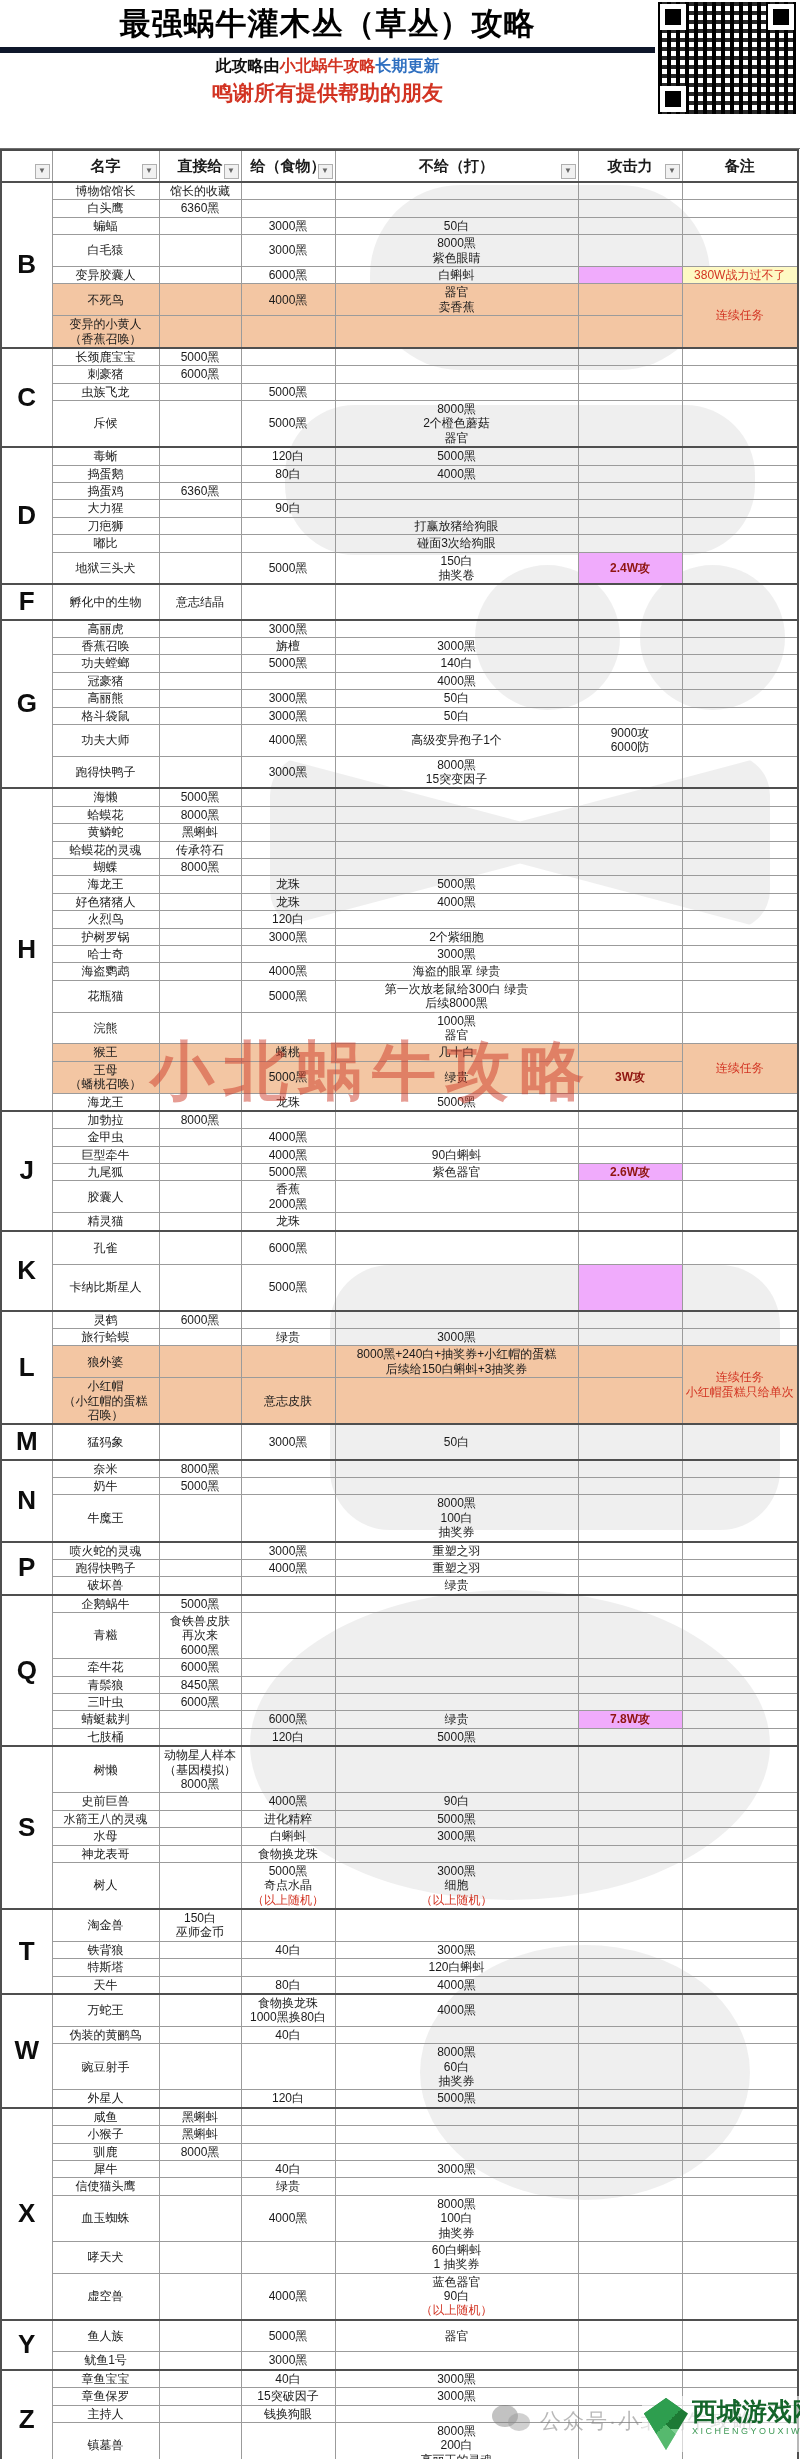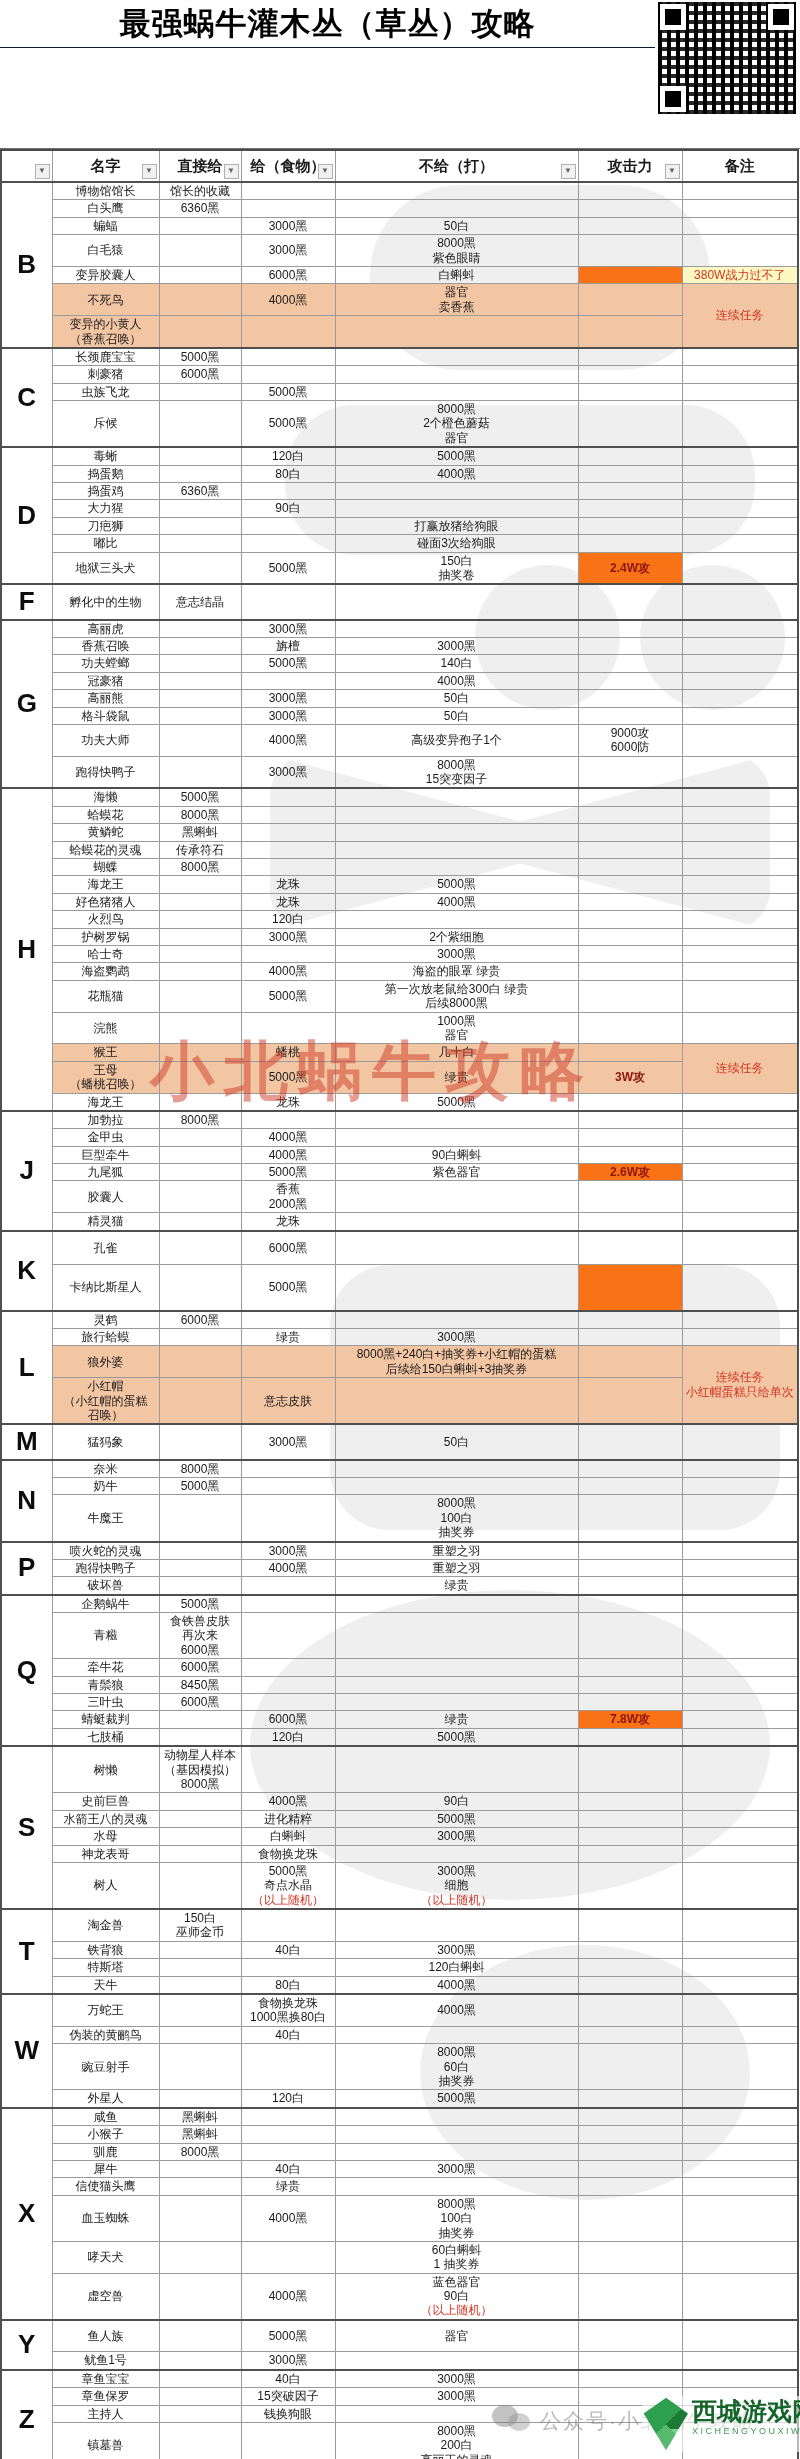--- a/index.html
+++ b/index.html
@@ -22,21 +22,21 @@
     linear-gradient(45deg,#56b96e 0 50%,transparent 50%),
     linear-gradient(180deg,#1d7a35 0 60%,#7fcf93 60%);
     clip-path:polygon(50% 0,100% 30%,50% 100%,0 30%);}
   .site-txt{display:flex;flex-direction:column;}
   .site-cn{font-size:25px;font-weight:bold;color:#14652a;white-space:nowrap;line-height:1.1;}
   .site-en{font-size:9px;letter-spacing:2.5px;color:#3f9a57;white-space:nowrap;}
 
   
   .head{position:relative;height:148px;border-bottom:1px solid #6f6f6f;background:#fff;z-index:2;}
   .title{width:655px;text-align:center;font-size:31px;font-weight:bold;color:#000;
-    padding-top:3px;height:44px;border-bottom:1px solid #0f172a;letter-spacing:1px;}
+    padding-top:3px;height:44px;border-bottom:6px solid #0f172a;letter-spacing:1px;}
   .subs{width:655px;text-align:center;padding-top:3px;}
   .s1{font-size:16px;font-weight:bold;color:#111;}
   .s2{font-size:15px;color:#111;margin-top:2px;}
   .s3{font-size:21px;font-weight:bold;margin-top:2px;}
   .red{color:#d23322;}
   .blue{color:#2e6fc0;}
   .qr{position:absolute;right:4px;top:2px;width:138px;height:112px;
     background:
       repeating-linear-gradient(0deg,rgba(0,0,0,0.85) 0 4px,transparent 4px 9px),
       repeating-linear-gradient(90deg,#000 0 4px,#fff 4px 9px);}
@@ -53,21 +53,21 @@
     overflow:hidden;background:transparent;}
   thead th{font-size:15px;font-weight:bold;height:28px;position:relative;
     border-top:2px solid #4a4a4a;border-bottom:1px solid #4a4a4a;background:#fff;}
   .filt{position:absolute;right:2px;bottom:2px;width:13px;height:13px;border:1px solid #b0b0b0;
     background:#f1f1f1;font-size:8px;line-height:12px;color:#666;text-align:center;}
   td.letter{font-size:26px;font-weight:bold;color:#0d0d0d;background:#fff;}
   tr.gs td{border-top:2px solid #4f4f4f;}
   table{border:2px solid #4f4f4f;}
   tr.hl td{background:#f3c6a3;}
   td.hlcell{background:#fef9c3;}
-  td.redcell{background:#f97316;color:#8f1510;font-weight:bold;}
+  td.redcell{background:#f0abfc;color:#8f1510;font-weight:bold;}
   .rtx{color:#d23322;}
   td .rtx{color:#d23322;}
 </style>
 </head>
 <body>
 
 <div class="page">
 
   <div class="wm">
     <div class="blob" style="left:370px;top:185px;width:340px;height:185px;border-radius:90px;"></div>
@@ -78,20 +78,22 @@
     <div class="blob" style="left:330px;top:1265px;width:450px;height:265px;border-radius:60px;"></div>
     <div class="blob" style="left:250px;top:1590px;width:520px;height:310px;border-radius:50%;"></div>
     <div class="blob" style="left:420px;top:1945px;width:330px;height:255px;border-radius:50%;"></div>
   </div>
 
   <div class="wm-red">小北蜗牛攻略</div>
 
   <div class="head">
     <div class="title">最强蜗牛灌木丛（草丛）攻略</div>
     <div class="subs">
+      <div class="s1"><span>此攻略由</span><span class="red">小北蜗牛攻略</span><span class="blue">长期更新</span></div>
+      <div class="s3 red">鸣谢所有提供帮助的朋友</div>
     </div>
     <div class="qr">
       <div class="fp tl"></div>
       <div class="fp tr"></div>
       <div class="fp bl"></div>
     </div>
   </div>
 
   <table id="grid">
     <colgroup>

